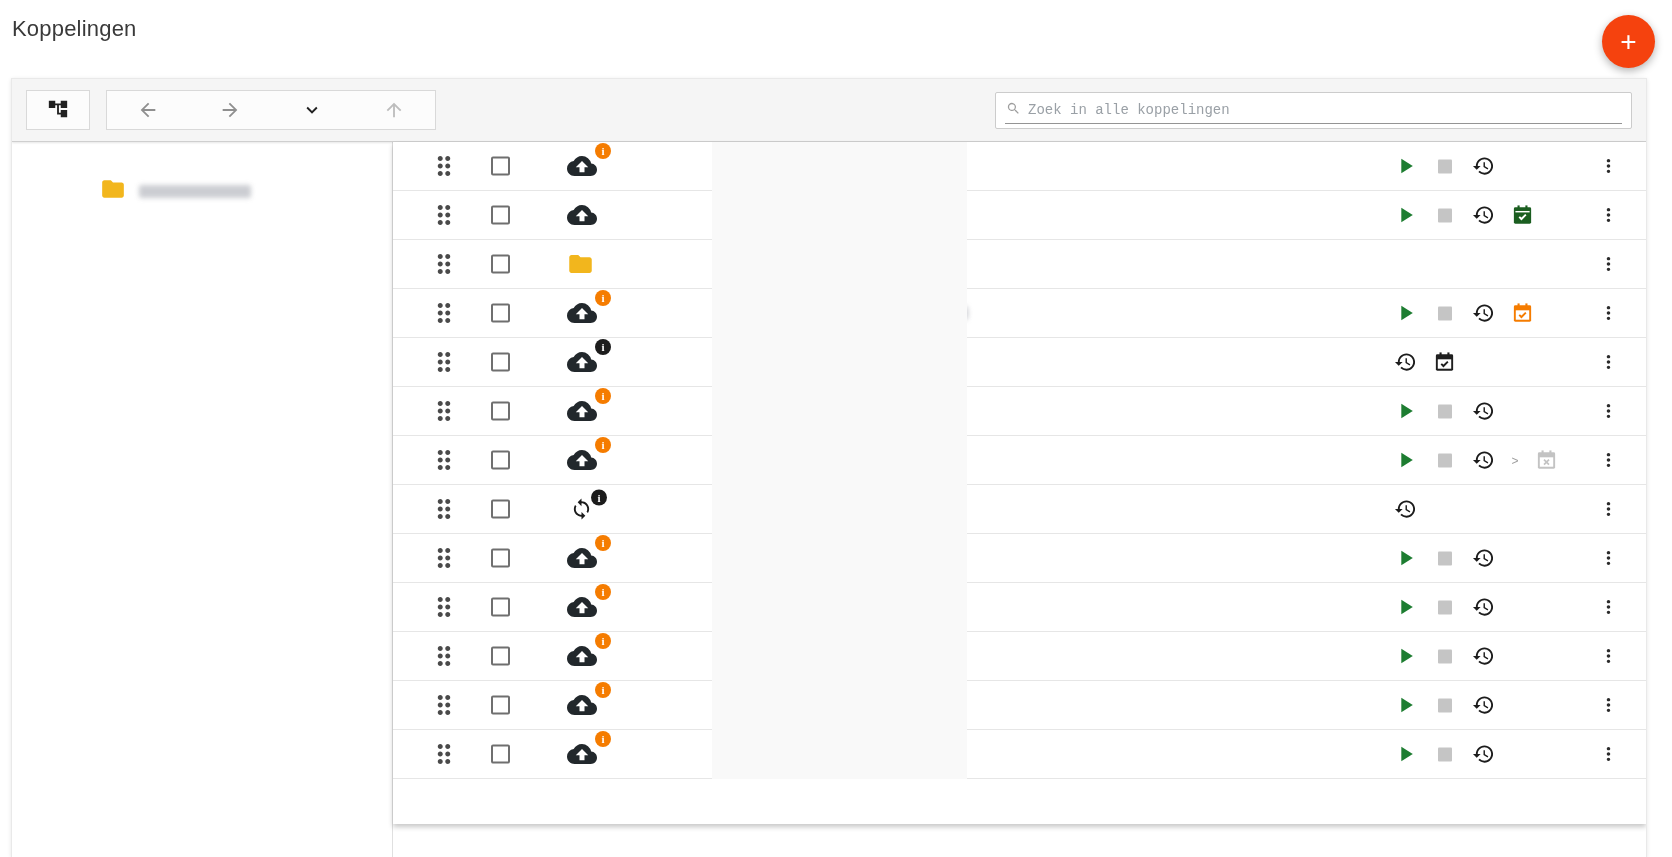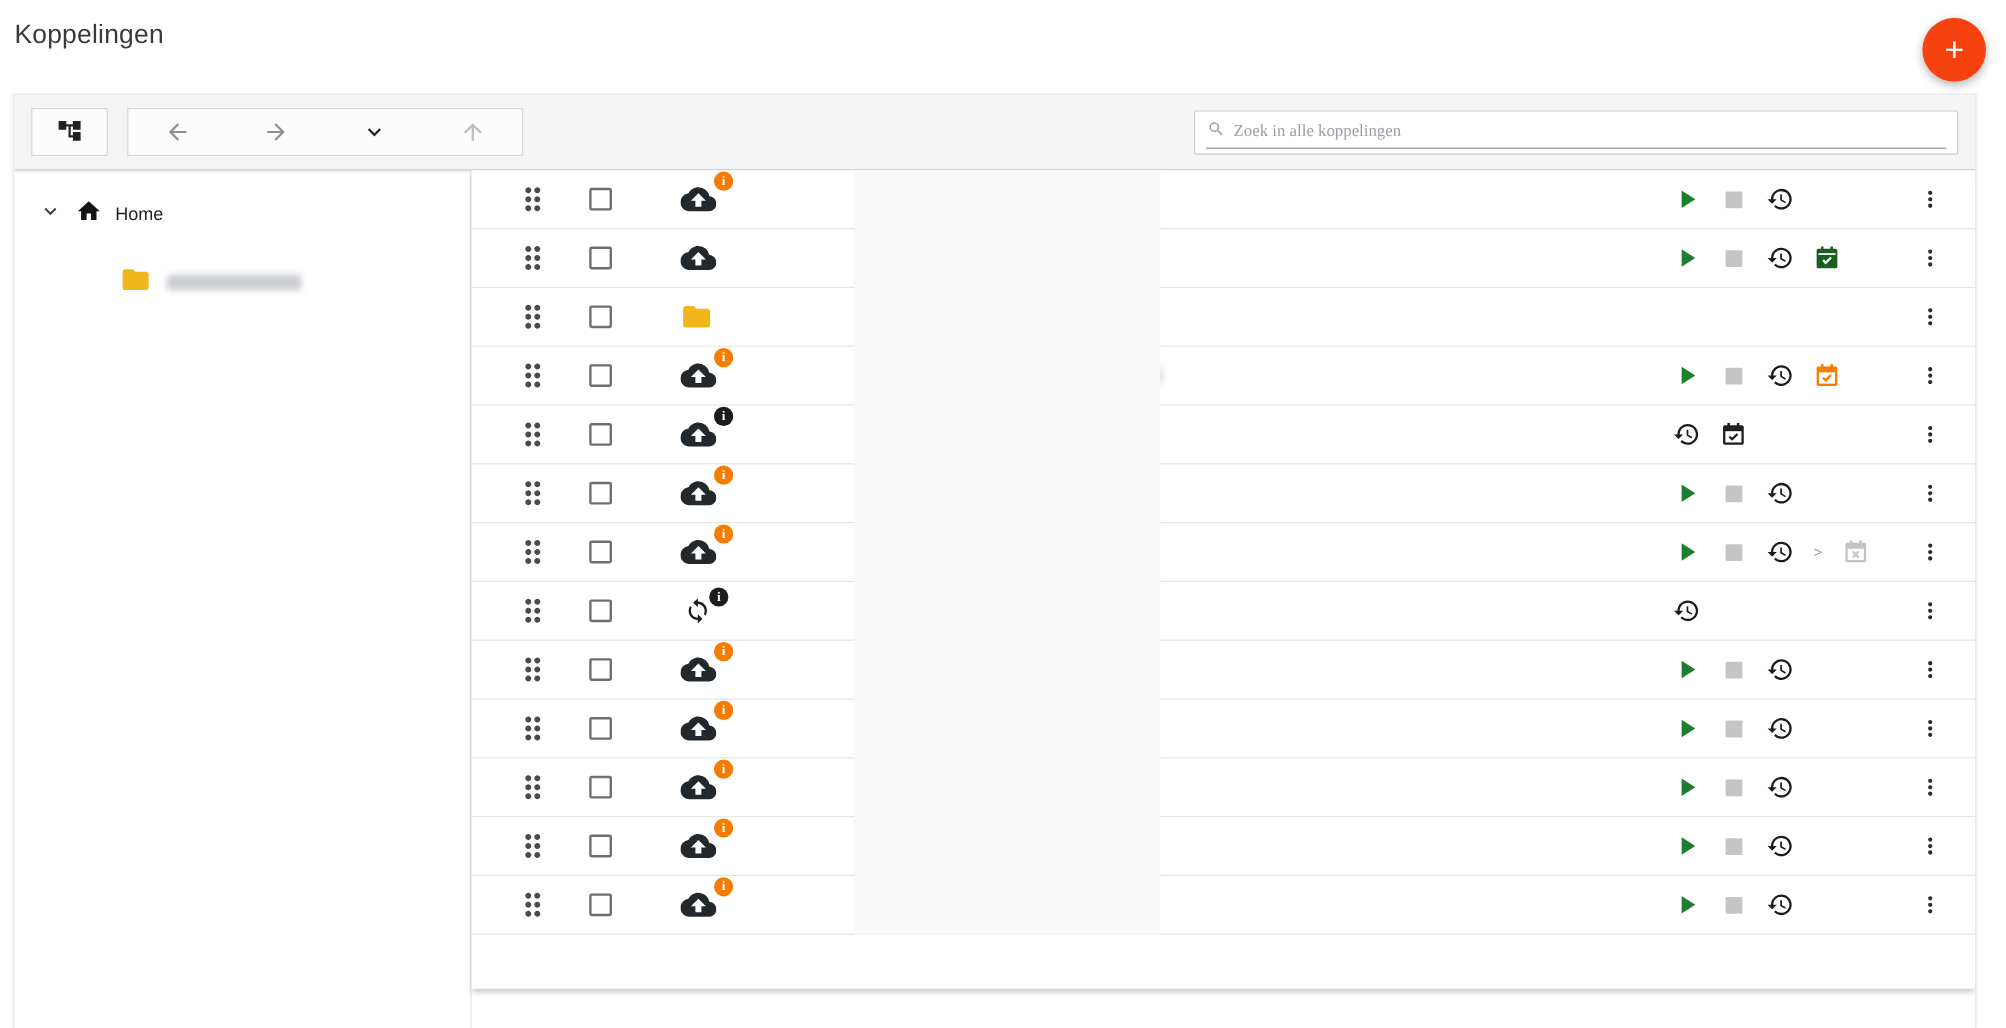--- a/index.html
+++ b/index.html
@@ -30,21 +30,21 @@
   .tb-group .tb-btn { border:none; width:82px; background:transparent; }
   .tb-btn svg { width:22px; height:22px; }
 
   .search-box { margin-left:auto; width:637px; height:37px; background:#fff;
                 border:1px solid #ccc; border-radius:2px; display:flex; align-items:center;
                 padding:0 10px; gap:7px; position:relative; }
   .search-box::after { content:""; position:absolute; left:9px; right:9px; bottom:4px;
                        border-bottom:1px solid #949494; }
   .search-box svg { width:15px; height:15px; flex:none; }
   .search-box input { border:none; outline:none; flex:1; font-size:14px; color:#3b82f6;
-                      font-family:Liberation Serif, serif; background:transparent; }
+                      font-family:Liberation Mono, monospace; background:transparent; }
   .search-box input::placeholder { color:#9aa0a6; }
 
   
   .content { display:flex; height:715px; }
   .sidebar { width:381px; background:#fff; border-right:1px solid #e0e0e0; padding-top:14px; }
   .tree-row { display:flex; align-items:center; cursor:pointer; }
   .tree-root { gap:11px; padding:9px 0 9px 20px; font-size:15px; color:#1f1f1f; }
   .tree-root svg.chev { width:20px; height:20px; }
   .tree-root svg.home { width:22px; height:22px; }
   .tree-child { margin:20px 0 0 88px; gap:13px; }
@@ -147,29 +147,20 @@
       <div class="search-box">
         <span><svg viewBox="0 0 24 24" fill="#9e9e9e">
               <path d="M15.5 14h-.79l-.28-.27a6.5 6.5 0 1 0-.7.7l.27.28v.79l5 4.99L20.49 19l-4.99-5zm-6 0A4.5 4.5 0 1 1 14 9.5 4.5 4.5 0 0 1 9.5 14z"></path>
             </svg></span>
         <input type="text" placeholder="Zoek in alle koppelingen" style="">
       </div>
     </div>
 
     <div class="content">
       <aside class="sidebar">
-        <div class="tree-row tree-root">
-          <span><svg class="chev" viewBox="0 0 24 24" fill="#424242">
-                <path d="M7.41 8.59 12 13.17l4.59-4.58L18 10l-6 6-6-6 1.41-1.41z"></path>
-              </svg></span>
-          <span><svg class="home" viewBox="0 0 24 24" fill="#141414">
-                <path d="M10 20v-6h4v6h5v-8h3L12 3 2 12h3v8z"></path>
-              </svg></span>
-          <span>Home</span>
-        </div>
         <div class="tree-row tree-child">
           <span><svg viewBox="0 0 24 24" fill="#f2b61d">
                 <path d="M10 4H4c-1.1 0-1.99.9-1.99 2L2 18c0 1.1.9 2 2 2h16c1.1 0 2-.9 2-2V8c0-1.1-.9-2-2-2h-8l-2-2z"></path>
               </svg></span>
           <span class="blur-blob" id="tree-child-blob" style="width: 112px;"></span>
         </div>
       </aside>
 
       <section class="table-panel">
         <div class="table-wrap">

